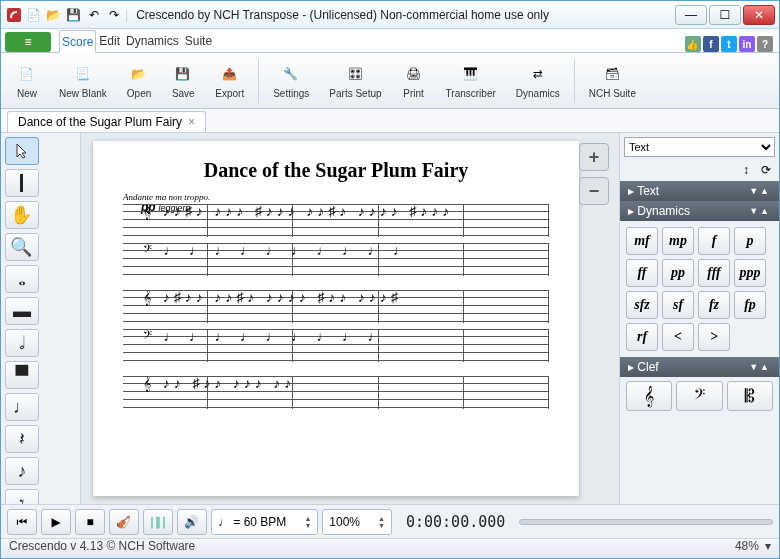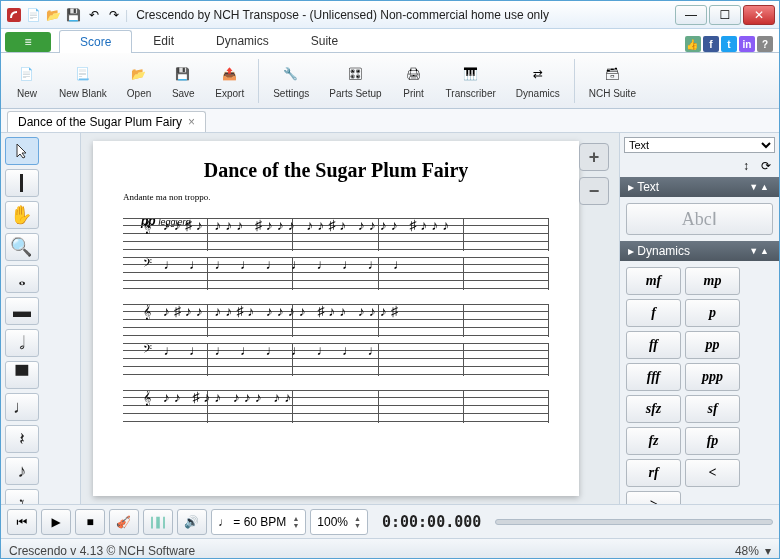--- a/index.html
+++ b/index.html
@@ -6,68 +6,68 @@
 body{width:780px;height:559px;overflow:hidden;background:#fff;display:flex;flex-direction:column;border:1px solid #56a2d4}
 .titlebar{height:28px;background:linear-gradient(#fff,#e8f1fa);display:flex;align-items:center;padding:0 4px;border-bottom:1px solid #c0d5e8}
 .titlebar .qat{display:flex;gap:2px;align-items:center}
 .qat-btn{width:18px;height:18px;display:flex;align-items:center;justify-content:center;border-radius:2px}
 .titlebar .title{flex:1;padding-left:8px;color:#222}
 .winbtns{display:flex}
 .winbtn{width:32px;height:20px;display:flex;align-items:center;justify-content:center;border:1px solid #9bb;margin-left:2px;background:linear-gradient(#fdfdfd,#e4ecf4);border-radius:3px}
 .winbtn.close{background:linear-gradient(#f08080,#c83030);color:#fff;border-color:#a03030}
 .ribbon-tabs{height:24px;background:#fff;display:flex;align-items:flex-end;padding-left:4px;border-bottom:1px solid #b8c8d8}
 .menu-btn{width:46px;height:20px;background:#3a9c3a;color:#fff;display:flex;align-items:center;justify-content:center;border-radius:3px;margin-right:8px}
-.tab{padding:4px 20px;color:#333;border:1px solid transparent;border-bottom:none;cursor:pointer}
+.tab{padding:4px 2px;color:#333;border:1px solid transparent;border-bottom:none;cursor:pointer}
 .tab.active{background:#fff;border-color:#b8c8d8;border-radius:3px 3px 0 0;position:relative;top:1px;color:#1e6fbf}
 .tab-spacer{flex:1}
 .social{display:flex;gap:2px;padding-right:6px;align-items:center}
 .social span{width:16px;height:16px;border-radius:2px;display:flex;align-items:center;justify-content:center;font-size:10px;color:#fff;font-weight:bold}
 .ribbon{height:56px;background:linear-gradient(#fdfdfd,#e9eef4);display:flex;align-items:center;border-bottom:1px solid #b8c8d8;padding:0 4px}
 .rbtn{display:flex;flex-direction:column;align-items:center;justify-content:center;padding:2px 10px;height:50px;border-radius:3px;cursor:pointer}
 .rbtn .ico{width:24px;height:24px;display:flex;align-items:center;justify-content:center;margin-bottom:2px}
 .rbtn .lbl{font-size:10px;color:#333}
 .rsep{width:1px;height:44px;background:#c8d4e0;margin:0 4px}
 .doctabs{height:24px;background:#f6f8fb;display:flex;align-items:flex-end;padding-left:6px;border-bottom:1px solid #c8d4e0}
 .doctab{background:#fff;border:1px solid #c0c8d0;border-bottom:none;padding:3px 10px;border-radius:3px 3px 0 0;display:flex;align-items:center;gap:6px;font-size:11px}
 .doctab .x{color:#888;cursor:pointer}
 .workspace{flex:1;display:flex;min-height:0}
 .left-tools{width:80px;background:#eef2f6;border-right:1px solid #c8d4e0;display:flex;flex-wrap:wrap;align-content:flex-start;padding:4px;gap:4px}
 .tbtn{width:34px;height:28px;background:linear-gradient(#fefefe,#e4e9ef);border:1px solid #b8c4d0;border-radius:3px;display:flex;align-items:center;justify-content:center;font-size:18px;cursor:pointer;color:#222}
 .tbtn.active{background:#cfe4f7;border-color:#6aa8de}
 .canvas-wrap{flex:1;position:relative;background:#e6ebef;overflow:hidden}
 .page{position:absolute;left:12px;top:8px;right:40px;bottom:8px;background:#fff;box-shadow:0 2px 6px rgba(0,0,0,.25);padding:18px 30px;overflow:hidden}
 .page h1{text-align:center;font-family:"Times New Roman",serif;font-size:20px;font-weight:bold;margin-bottom:10px}
-.tempo{font-family:"Times New Roman",serif;font-size:9px;margin-bottom:16px}
+.tempo{font-family:"Times New Roman",serif;font-style:italic;font-size:9px;margin-bottom:2px}
 .staff{height:36px;border-top:1px solid #555;position:relative;margin-bottom:2px}
 .staff::before,.staff::after{content:"";position:absolute;left:0;right:0;border-top:1px solid #555}
 .staff.s5{background:repeating-linear-gradient(to bottom,transparent 0,transparent 7px,#555 7px,#555 8px);height:33px;border:none}
 .barlines{position:absolute;inset:0;display:flex}
 .barlines span{flex:1;border-right:1px solid #555}
 .sys{margin-bottom:14px;position:relative}
 .sys .dyn{position:absolute;left:18px;top:-4px;font-family:"Times New Roman",serif;font-style:italic;font-weight:bold;font-size:11px}
 .notes{position:absolute;inset:0;font-family:serif;font-size:14px;letter-spacing:4px;color:#000;overflow:hidden;white-space:nowrap;line-height:8px;padding:4px 20px}
 .zoom-btns{position:absolute;right:10px;top:10px;display:flex;flex-direction:column;gap:6px}
 .zbtn{width:30px;height:28px;background:#e0e4e8;border:1px solid #aab2bc;border-radius:4px;display:flex;align-items:center;justify-content:center;font-size:18px;font-weight:bold;color:#555;cursor:pointer}
 .right-panel{width:160px;background:#eef2f6;border-left:1px solid #c8d4e0;display:flex;flex-direction:column;overflow:hidden}
 .rp-select{margin:4px;height:20px;border:1px solid #a0a8b0;background:#fff;font-size:11px}
 .acc-head{background:linear-gradient(#6a7682,#4f5963);color:#fff;padding:3px 8px;font-size:11px;display:flex;align-items:center;justify-content:space-between;cursor:pointer}
 .acc-head .tri{font-size:9px;letter-spacing:2px}
 .acc-body{padding:6px;display:flex;flex-wrap:wrap;gap:4px}
 .text-tool{width:100%;height:32px;background:linear-gradient(#fdfdfd,#e6eaef);border:1px solid #b0b8c0;border-radius:3px;display:flex;align-items:center;justify-content:center;font-family:"Times New Roman",serif;font-size:18px;color:#a0a5ab}
-.dyn-btn{width:55px;height:28px;background:linear-gradient(#fdfdfd,#e6eaef);border:1px solid #b0b8c0;border-radius:3px;display:flex;align-items:center;justify-content:center;font-family:"Times New Roman",serif;font-style:italic;font-weight:bold;font-size:14px;cursor:pointer}
+.dyn-btn{width:32px;height:28px;background:linear-gradient(#fdfdfd,#e6eaef);border:1px solid #b0b8c0;border-radius:3px;display:flex;align-items:center;justify-content:center;font-family:"Times New Roman",serif;font-style:italic;font-weight:bold;font-size:14px;cursor:pointer}
 .clef-row{display:flex;gap:4px;padding:4px 6px}
 .clef-btn{flex:1;height:30px;background:linear-gradient(#fdfdfd,#e6eaef);border:1px solid #b0b8c0;border-radius:3px;display:flex;align-items:center;justify-content:center;font-size:18px}
 .playback{height:34px;background:#eef2f6;border-top:1px solid #c8d4e0;display:flex;align-items:center;padding:0 6px;gap:4px}
 .pbtn{width:30px;height:26px;background:linear-gradient(#fdfdfd,#e4e9ef);border:1px solid #b0bcc8;border-radius:3px;display:flex;align-items:center;justify-content:center;cursor:pointer}
-.pfield{height:26px;background:#fff;border:1px solid #b0bcc8;border-radius:3px;display:flex;align-items:center;padding:0 6px;font-size:11px;gap:4px}
+.pfield{height:26px;background:#fff;border:1px solid #b0bcc8;border-radius:3px;display:flex;align-items:center;padding:0 6px;font-size:11px;gap:16px}
 .spin{display:flex;flex-direction:column;margin-left:2px}
 .spin span{font-size:7px;line-height:7px;cursor:pointer;color:#555}
-.timecode{font-family:monospace;font-size:15px;font-weight:bold;color:#222;margin-left:10px}
+.timecode{font-family:monospace;font-size:15px;font-weight:normal;color:#222;margin-left:10px}
 .progress{flex:1;height:6px;background:#d0d6dc;border:1px solid #b0bcc8;border-radius:3px;margin-left:10px}
-.statusbar{height:20px;background:linear-gradient(#f4f7fa,#e2e9f0);border-top:1px solid #c8d4e0;display:flex;align-items:flex-end;padding:0 8px;font-size:11px;color:#444}
+.statusbar{height:20px;background:linear-gradient(#f4f7fa,#e2e9f0);border-top:1px solid #c8d4e0;display:flex;align-items:flex-start;padding:0 8px;font-size:11px;color:#444}
 .statusbar .spacer{flex:1}
 svg{display:block}
 </style>
 </head>
 <body>
 
 <div class="titlebar">
   <div class="qat">
     <div class="qat-btn">
         <svg width="14" height="14">
@@ -262,23 +262,20 @@
     <select class="rp-select">
       <option>Text</option>
     </select>
     <div style="display:flex;gap:2px;justify-content:flex-end;padding-right:4px;margin-bottom:2px">
       <div class="qat-btn">↕</div>
       <div class="qat-btn">⟳</div>
     </div>
     <div class="acc-head">
       <span>▸ <span>Text</span></span>
         <span class="tri">▼▲</span>
-    </div>
-    <div class="acc-body">
-      <div class="text-tool">AbcⅠ</div>
     </div>
     <div class="acc-head">
       <span>▸ <span>Dynamics</span></span>
         <span class="tri">▼▲</span>
     </div>
     <div class="acc-body" id="dyn-grid">
         <div class="dyn-btn">mf</div>
         <div class="dyn-btn">mp</div>
         <div class="dyn-btn">f</div>
         <div class="dyn-btn">p</div>

